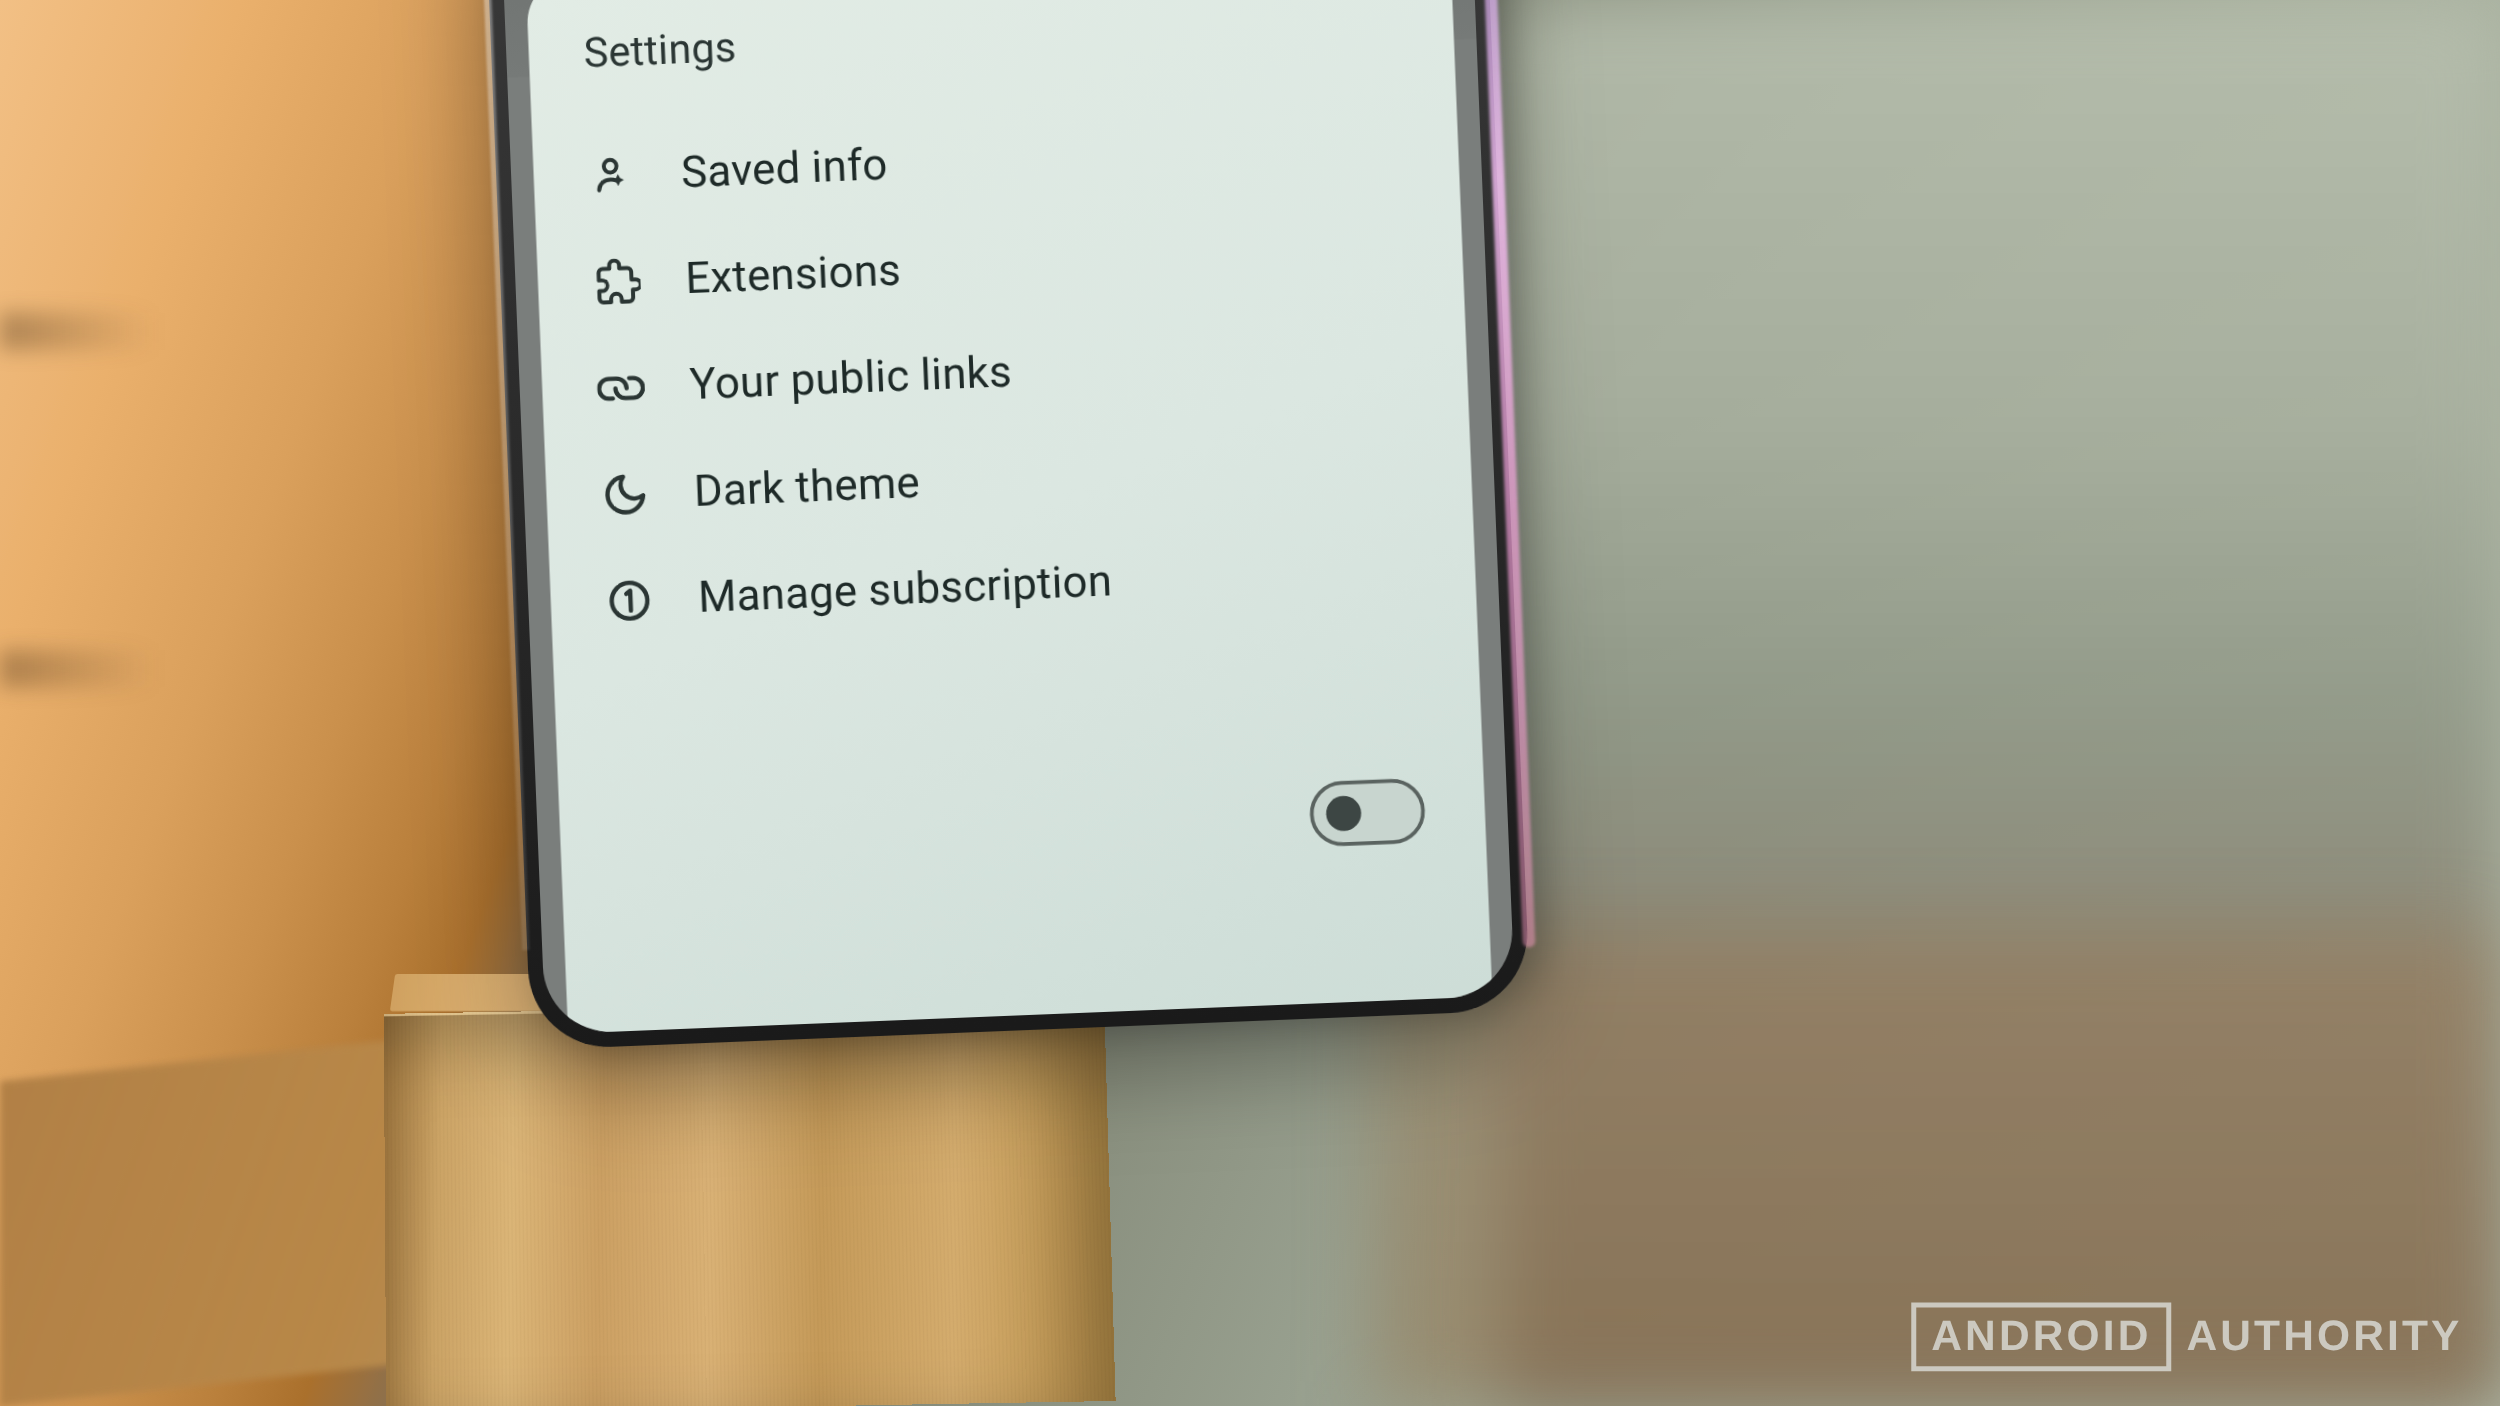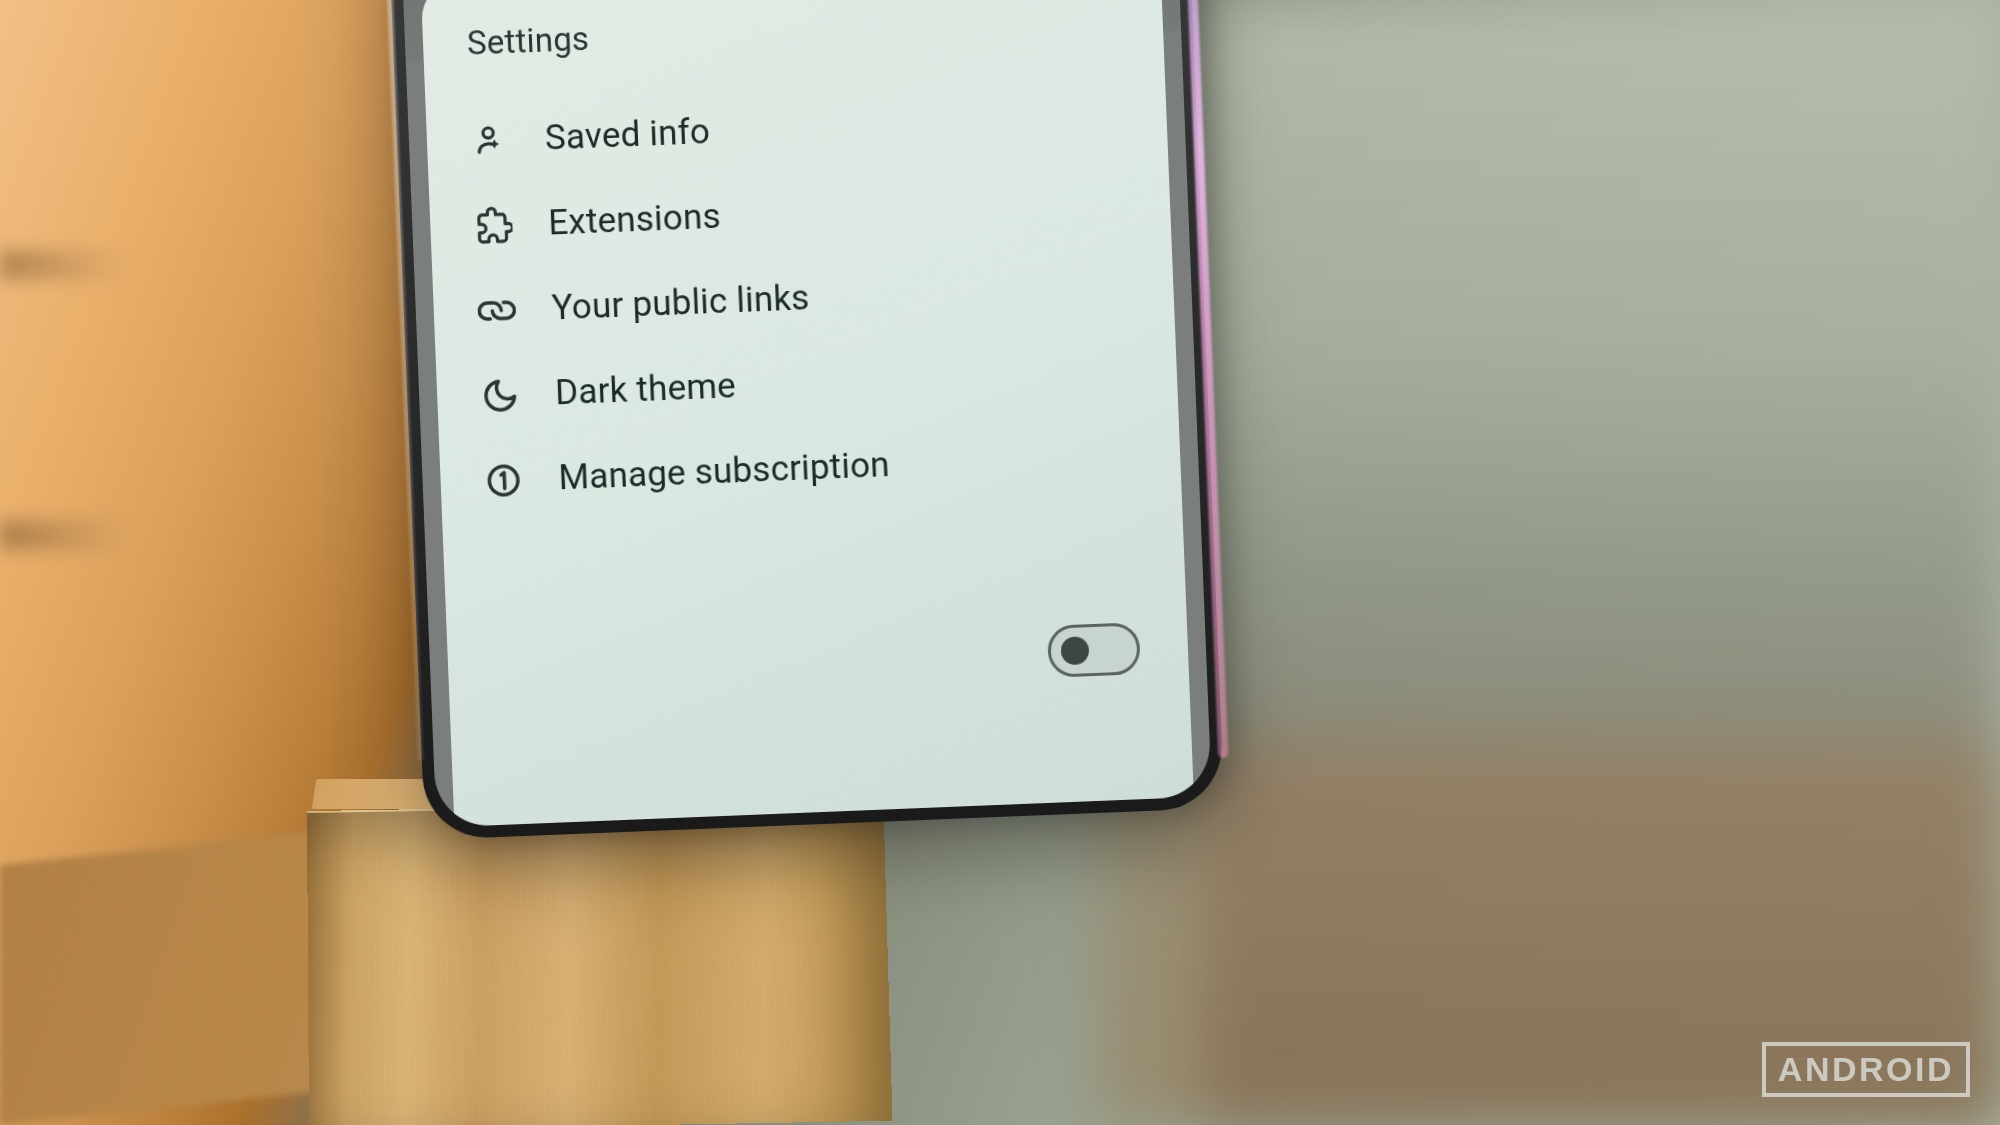--- a/index.html
+++ b/index.html
@@ -349,15 +349,16 @@
             </div>
           </div>
 
         </div>
       </div>
     </div>
   </div>
 
   <div class="watermark">
     <span class="wm-box">ANDROID</span>
+    <span class="wm-text">AUTHORITY</span>
   </div>
 
 </div>
 
 </body></html>

